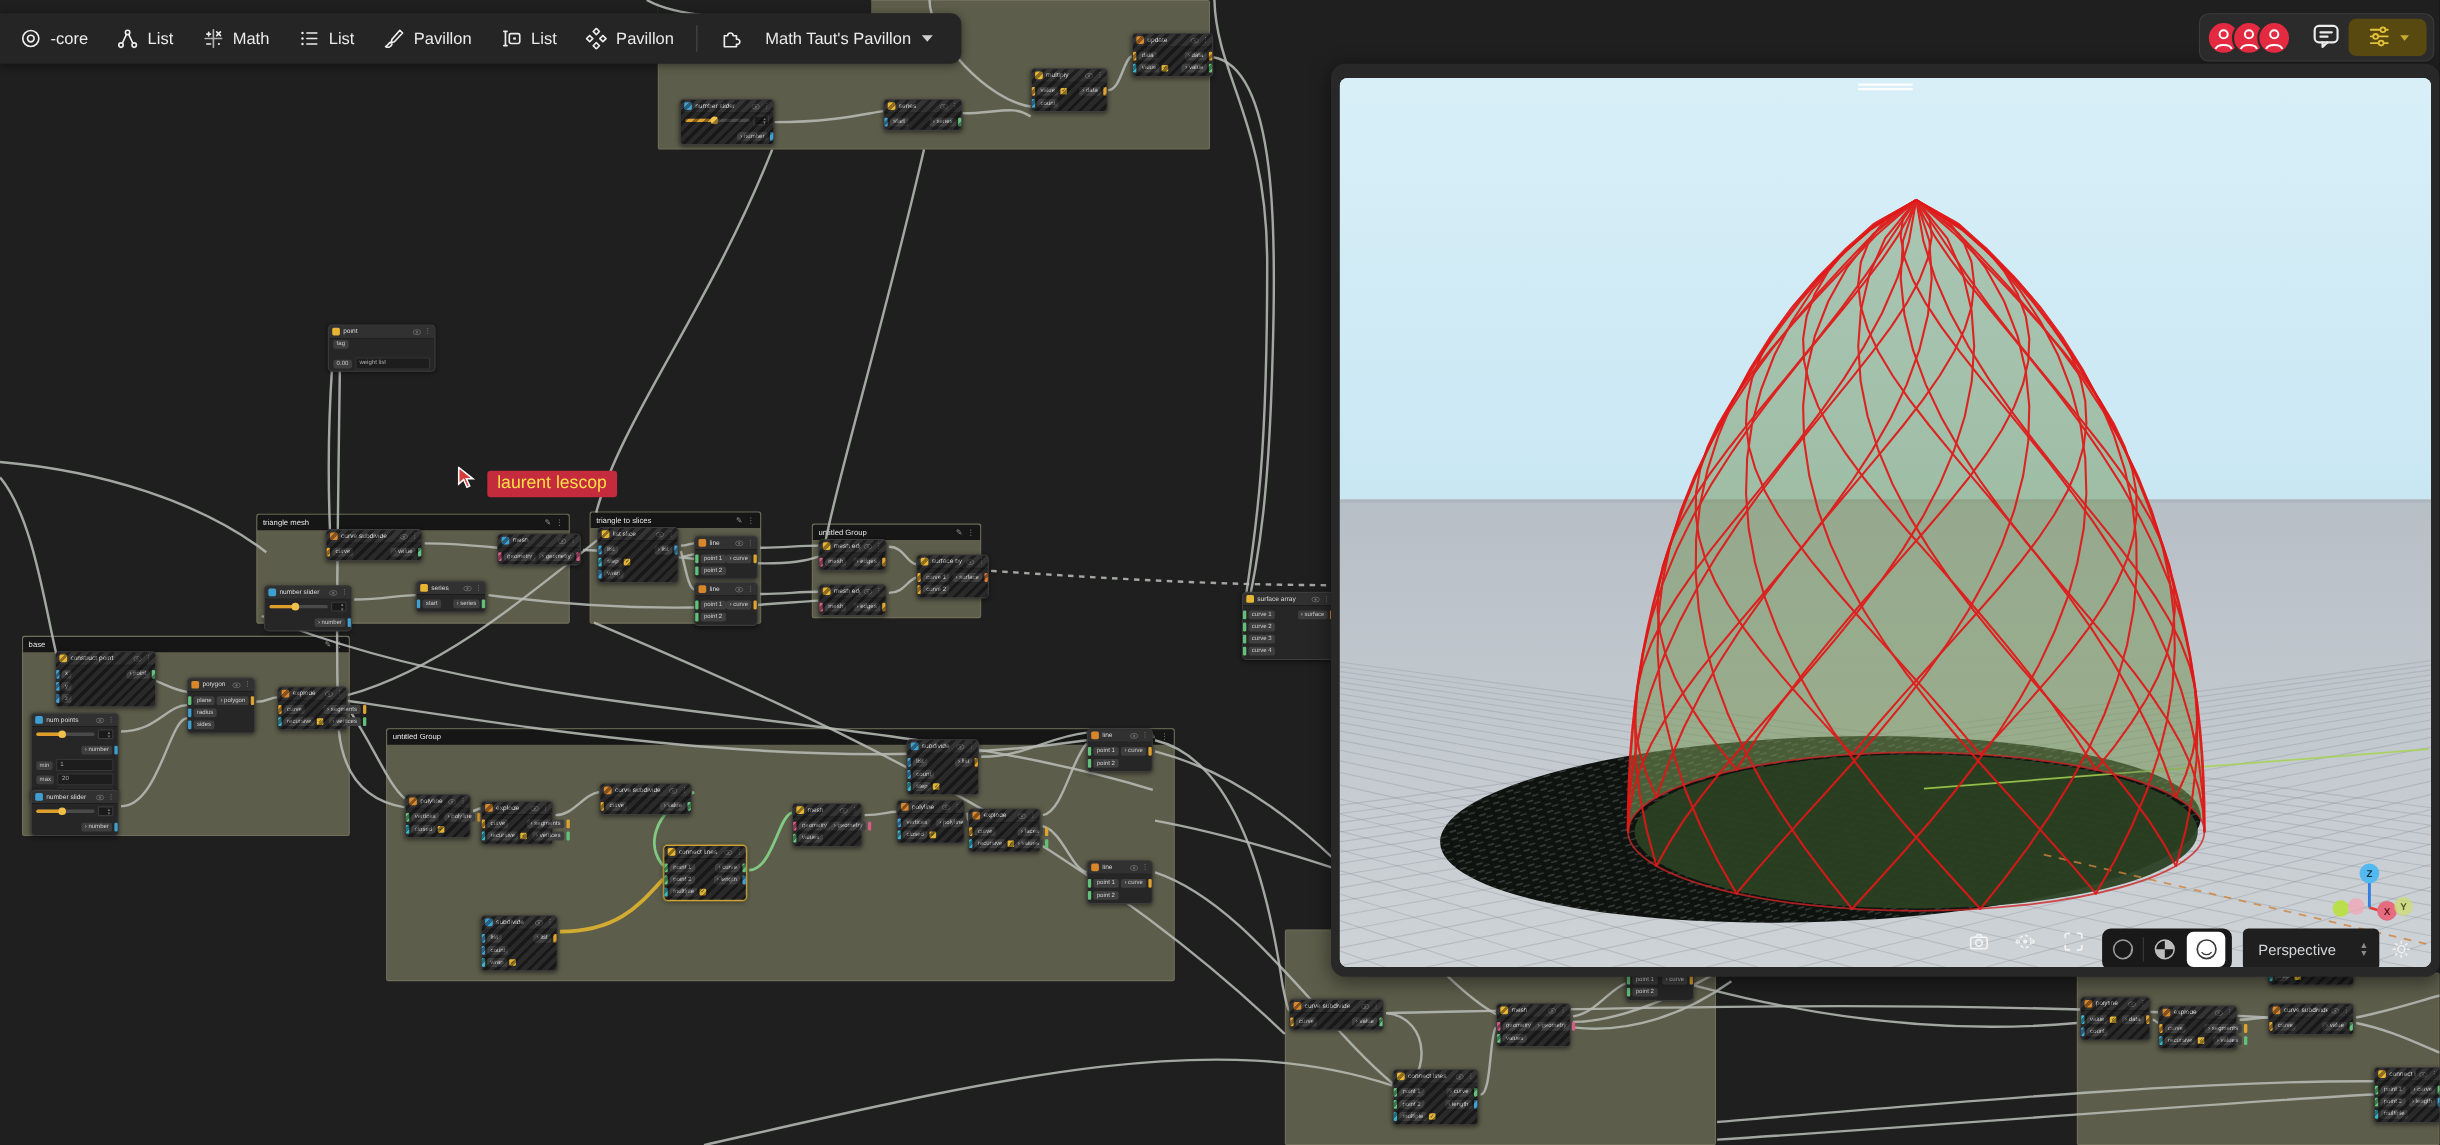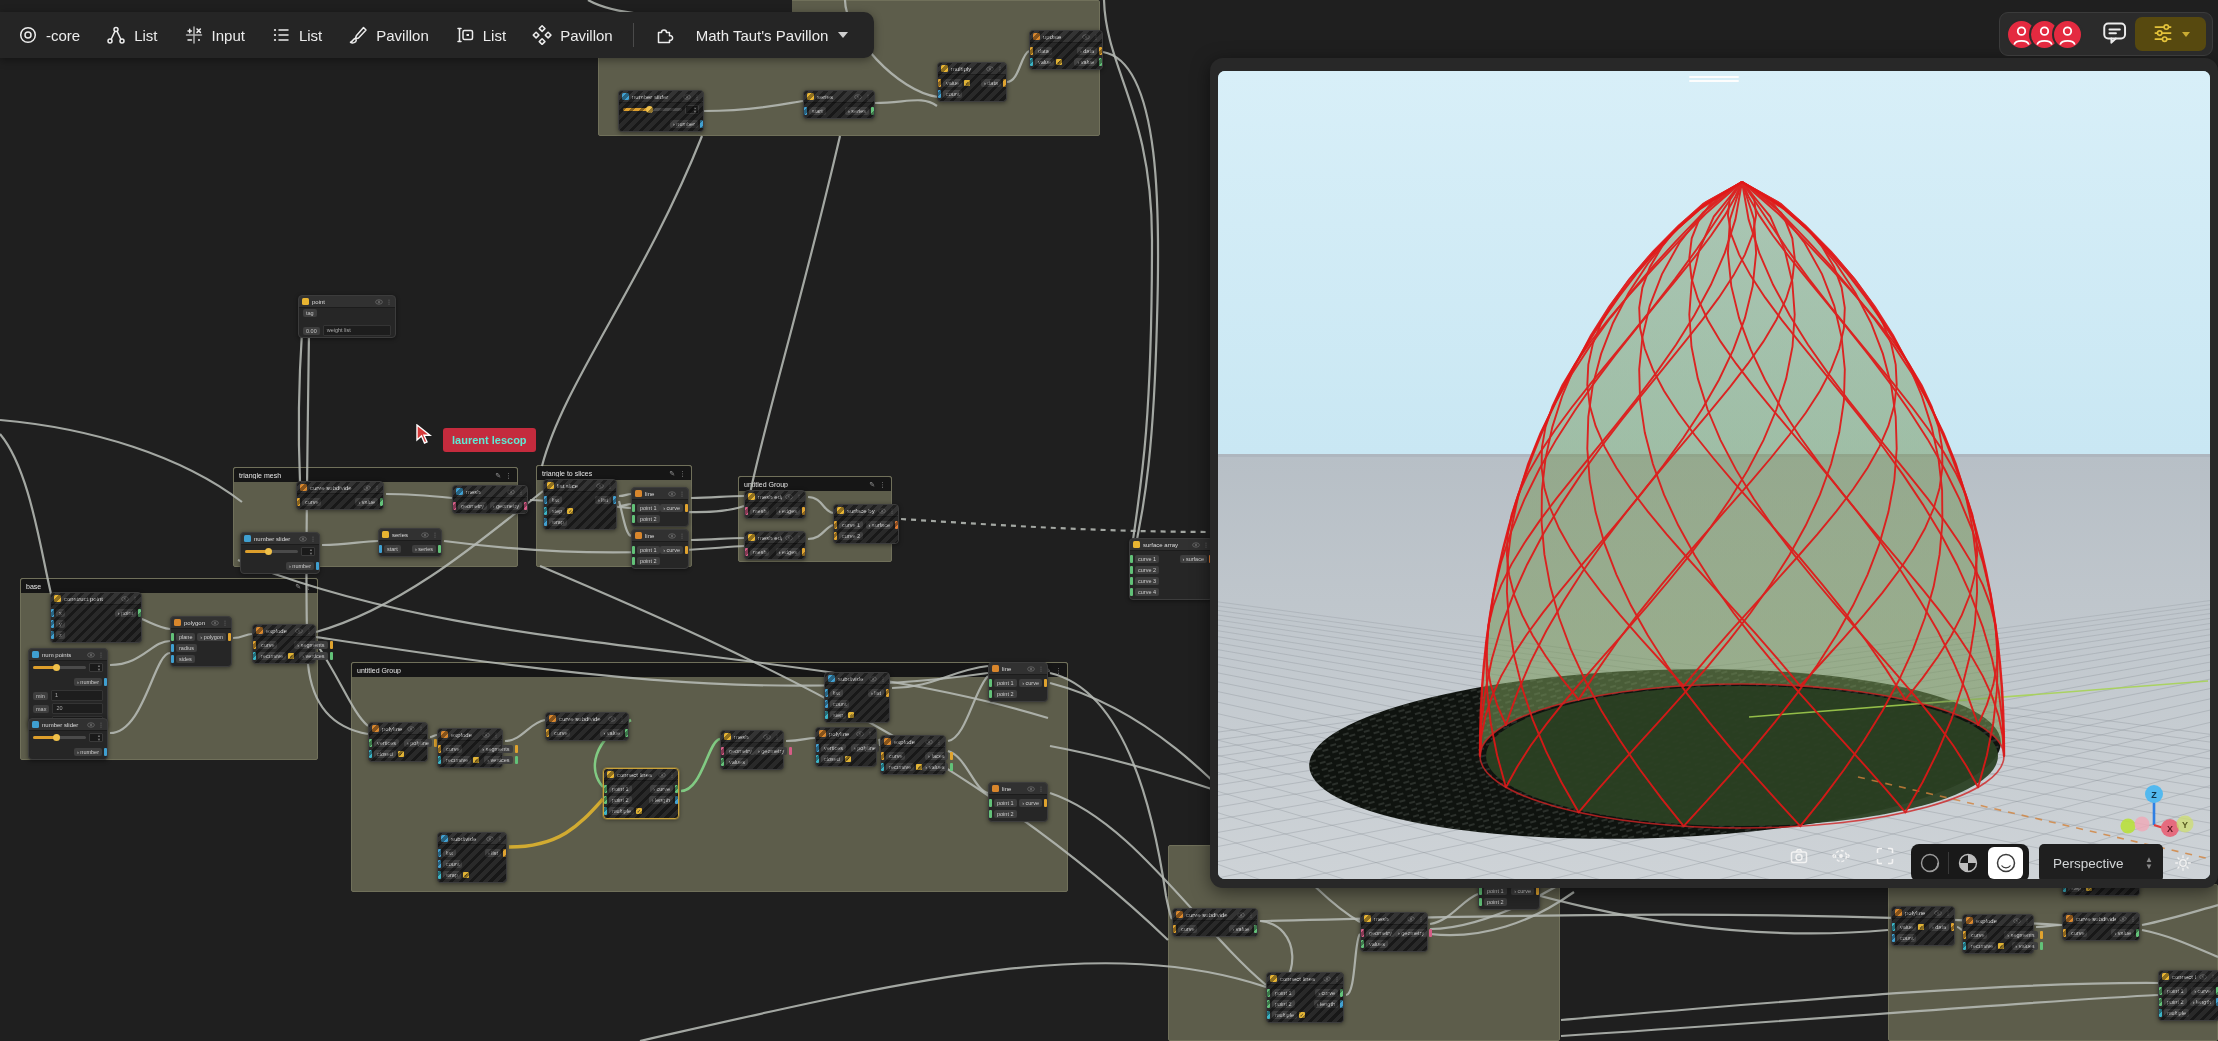--- a/index.html
+++ b/index.html
@@ -57,21 +57,21 @@
   .avatars{display:flex;margin-right:10px;}
   .avatar{width:27px;height:27px;border-radius:50%;background:#e42a40;border:2px solid #2b2b2b;margin-left:-8px;box-sizing:content-box;}
   .avatar:first-child{margin-left:0;}
   .tr-chat{margin:0 8px;}
   .tr-settings{margin-left:auto;width:74px;height:34px;background:#57490f;border-radius:7px;display:flex;align-items:center;
         justify-content:center;gap:8px;}
   .caret2{width:0;height:0;border-left:4px solid transparent;border-right:4px solid transparent;border-top:5px solid #c9ab32;}
 
   
   #cursor{position:absolute;left:414px;top:424px;z-index:12;}
-  #cursor-label{position:absolute;left:443px;top:428px;z-index:12;background:#c42b3d;color:#5eead4;font-size:11px;font-weight:bold;
+  #cursor-label{position:absolute;left:443px;top:428px;z-index:12;background:#c42b3d;color:#fde047;font-size:16px;font-weight:normal;
         line-height:24px;padding:0 9px;border-radius:3px;white-space:nowrap;}
 
   
   #vp{position:absolute;left:1210px;top:58px;width:1008px;height:830px;background:#282828;border-radius:13px;z-index:6;
         box-shadow:0 4px 18px rgba(0,0,0,.5);}
   #vp-inner{position:absolute;left:8px;top:13px;width:992px;height:808px;border-radius:7px;overflow:hidden;background:#cdeaf5;}
   #vp-handle{position:absolute;left:471px;top:5px;width:50px;height:8px;}
   #vp-handle div{height:1.5px;background:#fdfdfd;margin-bottom:2.5px;border-radius:1px;}
   .vp-btn{position:absolute;width:22px;height:22px;display:flex;align-items:center;justify-content:center;}
   #shade-group{position:absolute;left:693px;top:773px;width:118px;height:38px;background:#191919;border-radius:8px;
@@ -1463,21 +1463,21 @@
           <path d="M5.2 14.3 L8.9 6.4 M11.1 6.4 L14.8 14.3"></path>
         </svg>
         <span>List</span>
       </div>
       <div class="tb-item">
         <svg width="20" height="20" viewBox="0 0 20 20" fill="none" stroke="#ececec" stroke-width="1.5" stroke-linecap="round" stroke-linejoin="round">
           <path d="M10 2 v16 M2.5 10 h15" opacity=".7"></path>
           <path d="M4 6 h3.4 M5.7 4.3 v3.4 M13 4 l3.4 3.4 M16.4 4 L13 7.4 M4 15 h3.4"></path>
           <circle cx="15" cy="15" r="1" fill="#ececec" stroke="none"></circle>
         </svg>
-        <span>Input</span>
+        <span>Math</span>
       </div>
       <div class="tb-item">
         <svg width="20" height="20" viewBox="0 0 20 20" fill="none" stroke="#ececec" stroke-width="1.5" stroke-linecap="round" stroke-linejoin="round">
           <circle cx="4" cy="5" r="1.1" fill="#ececec" stroke="none"></circle>
           <circle cx="4" cy="10" r="1.1" fill="#ececec" stroke="none"></circle>
           <circle cx="4" cy="15" r="1.1" fill="#ececec" stroke="none"></circle>
           <path d="M8 5 h9 M8 10 h9 M8 15 h9"></path>
         </svg>
         <span>List</span>
       </div>

